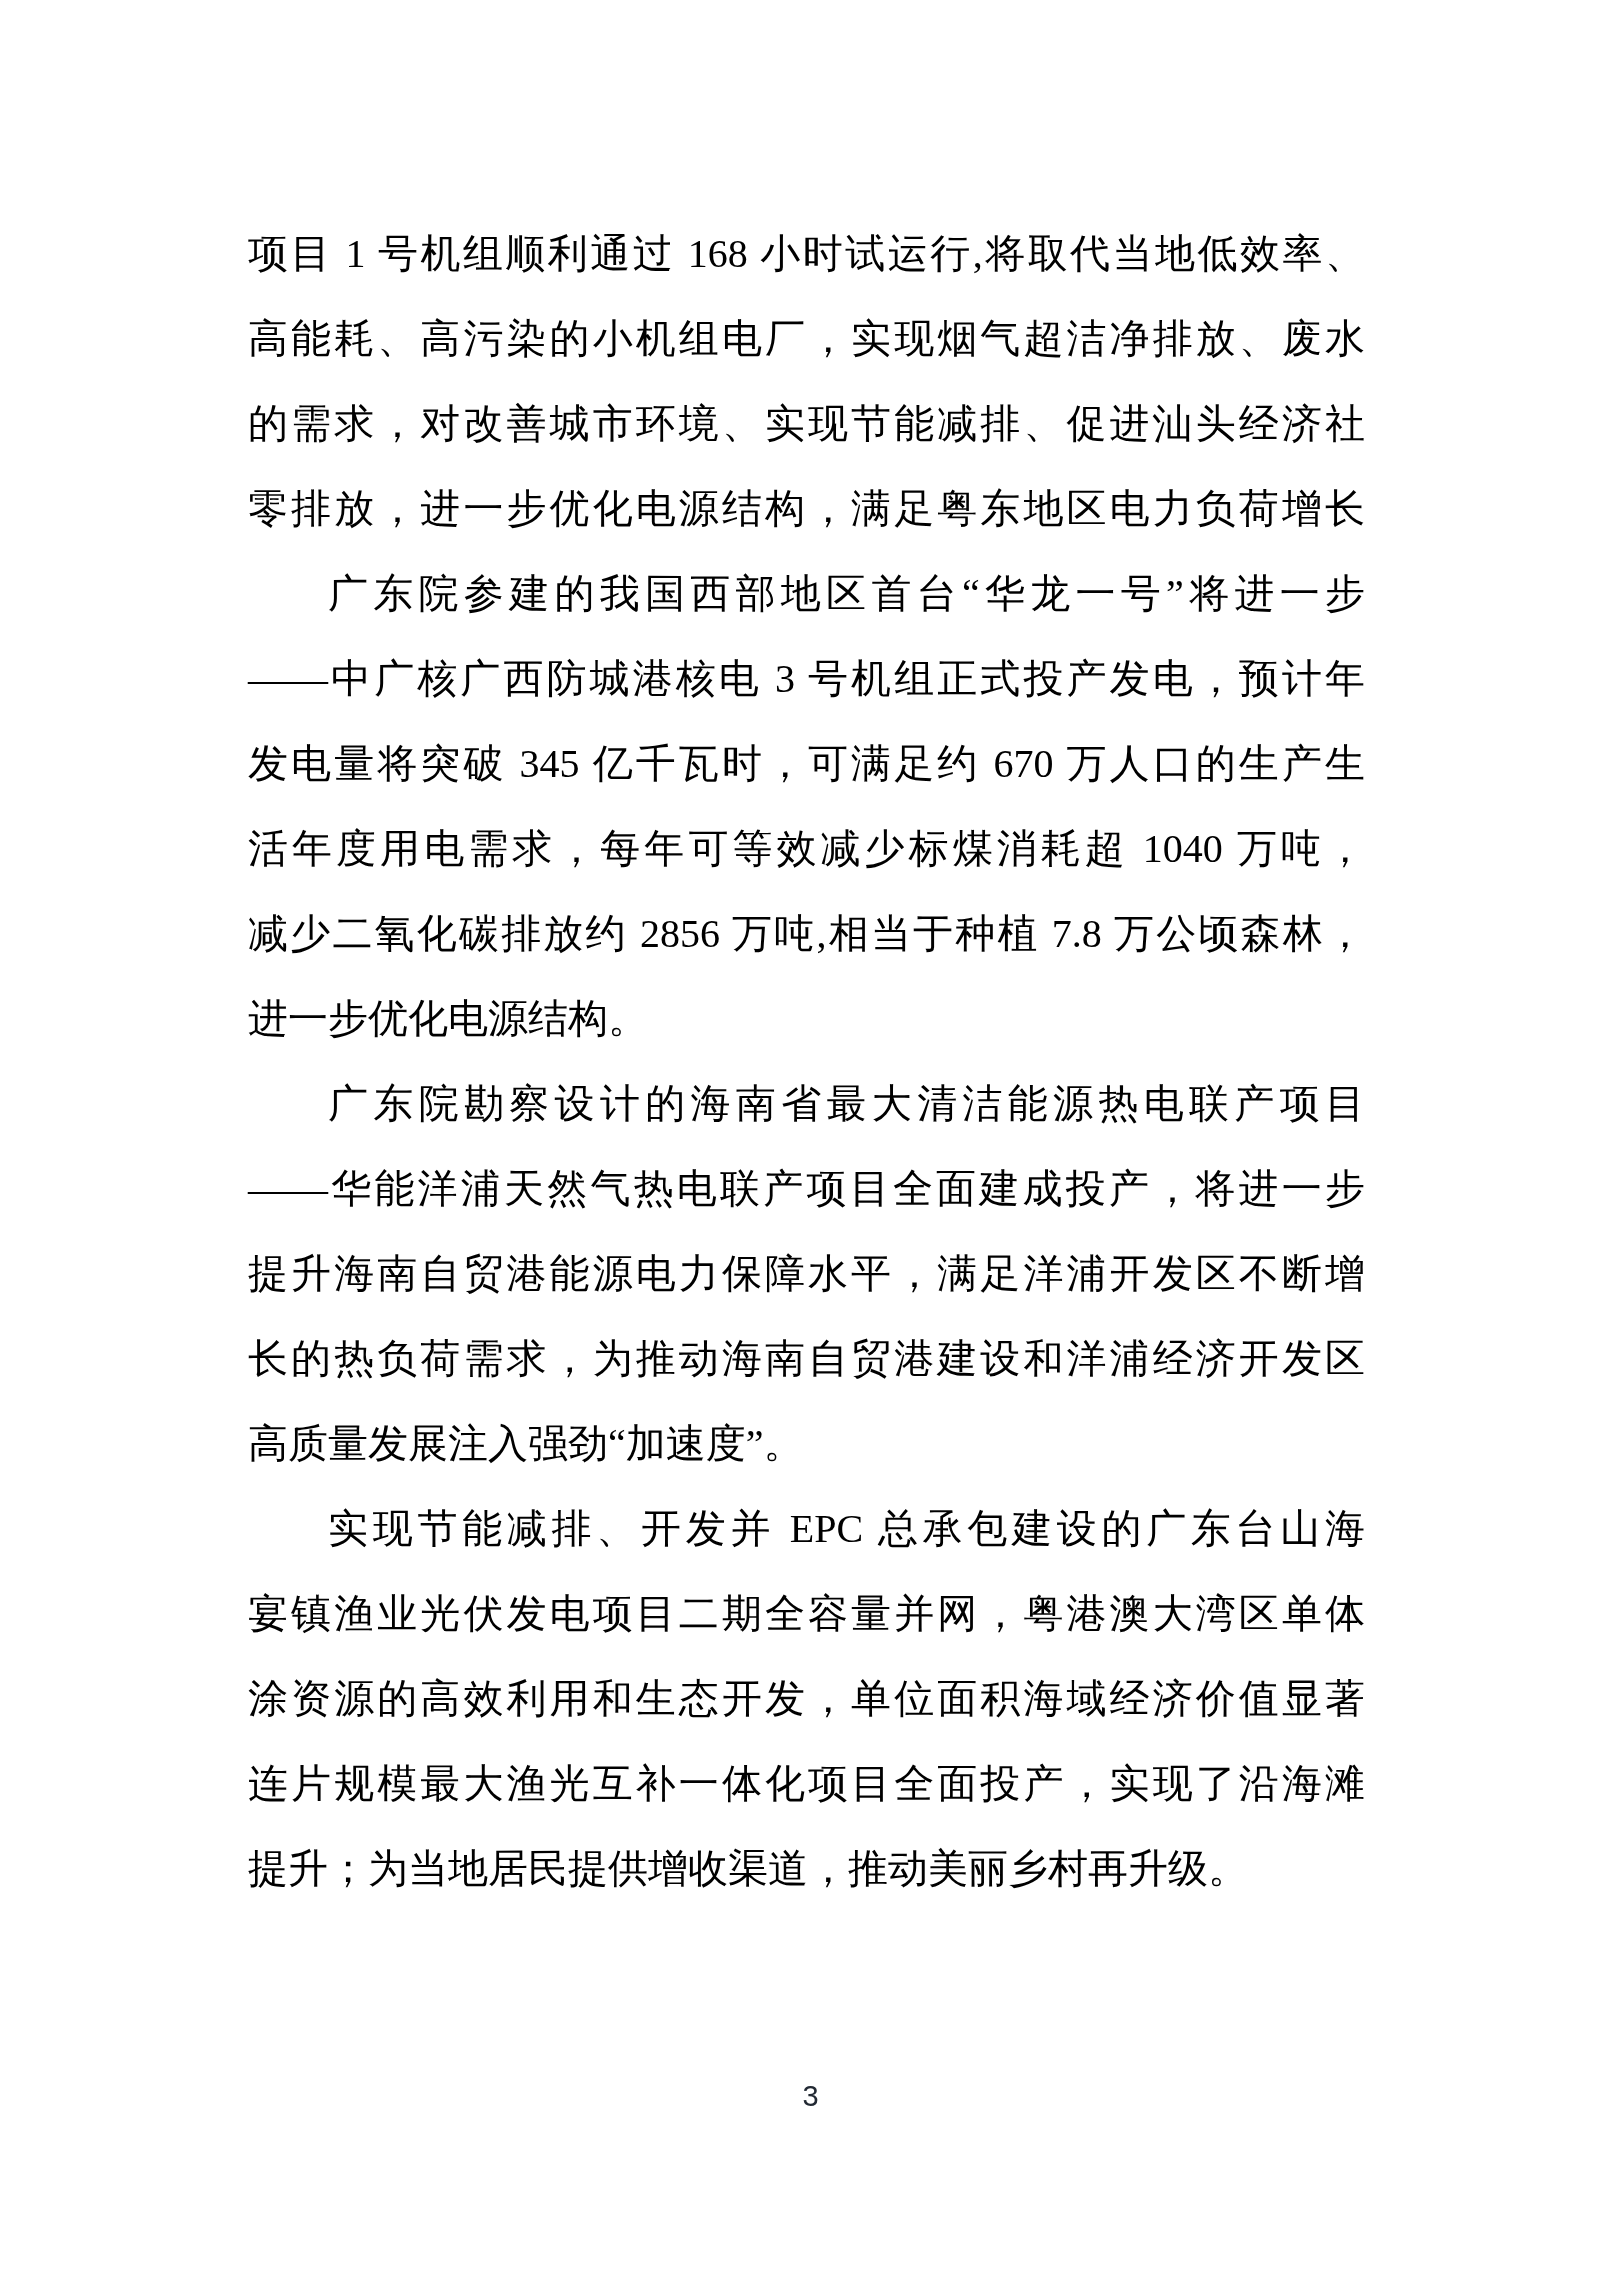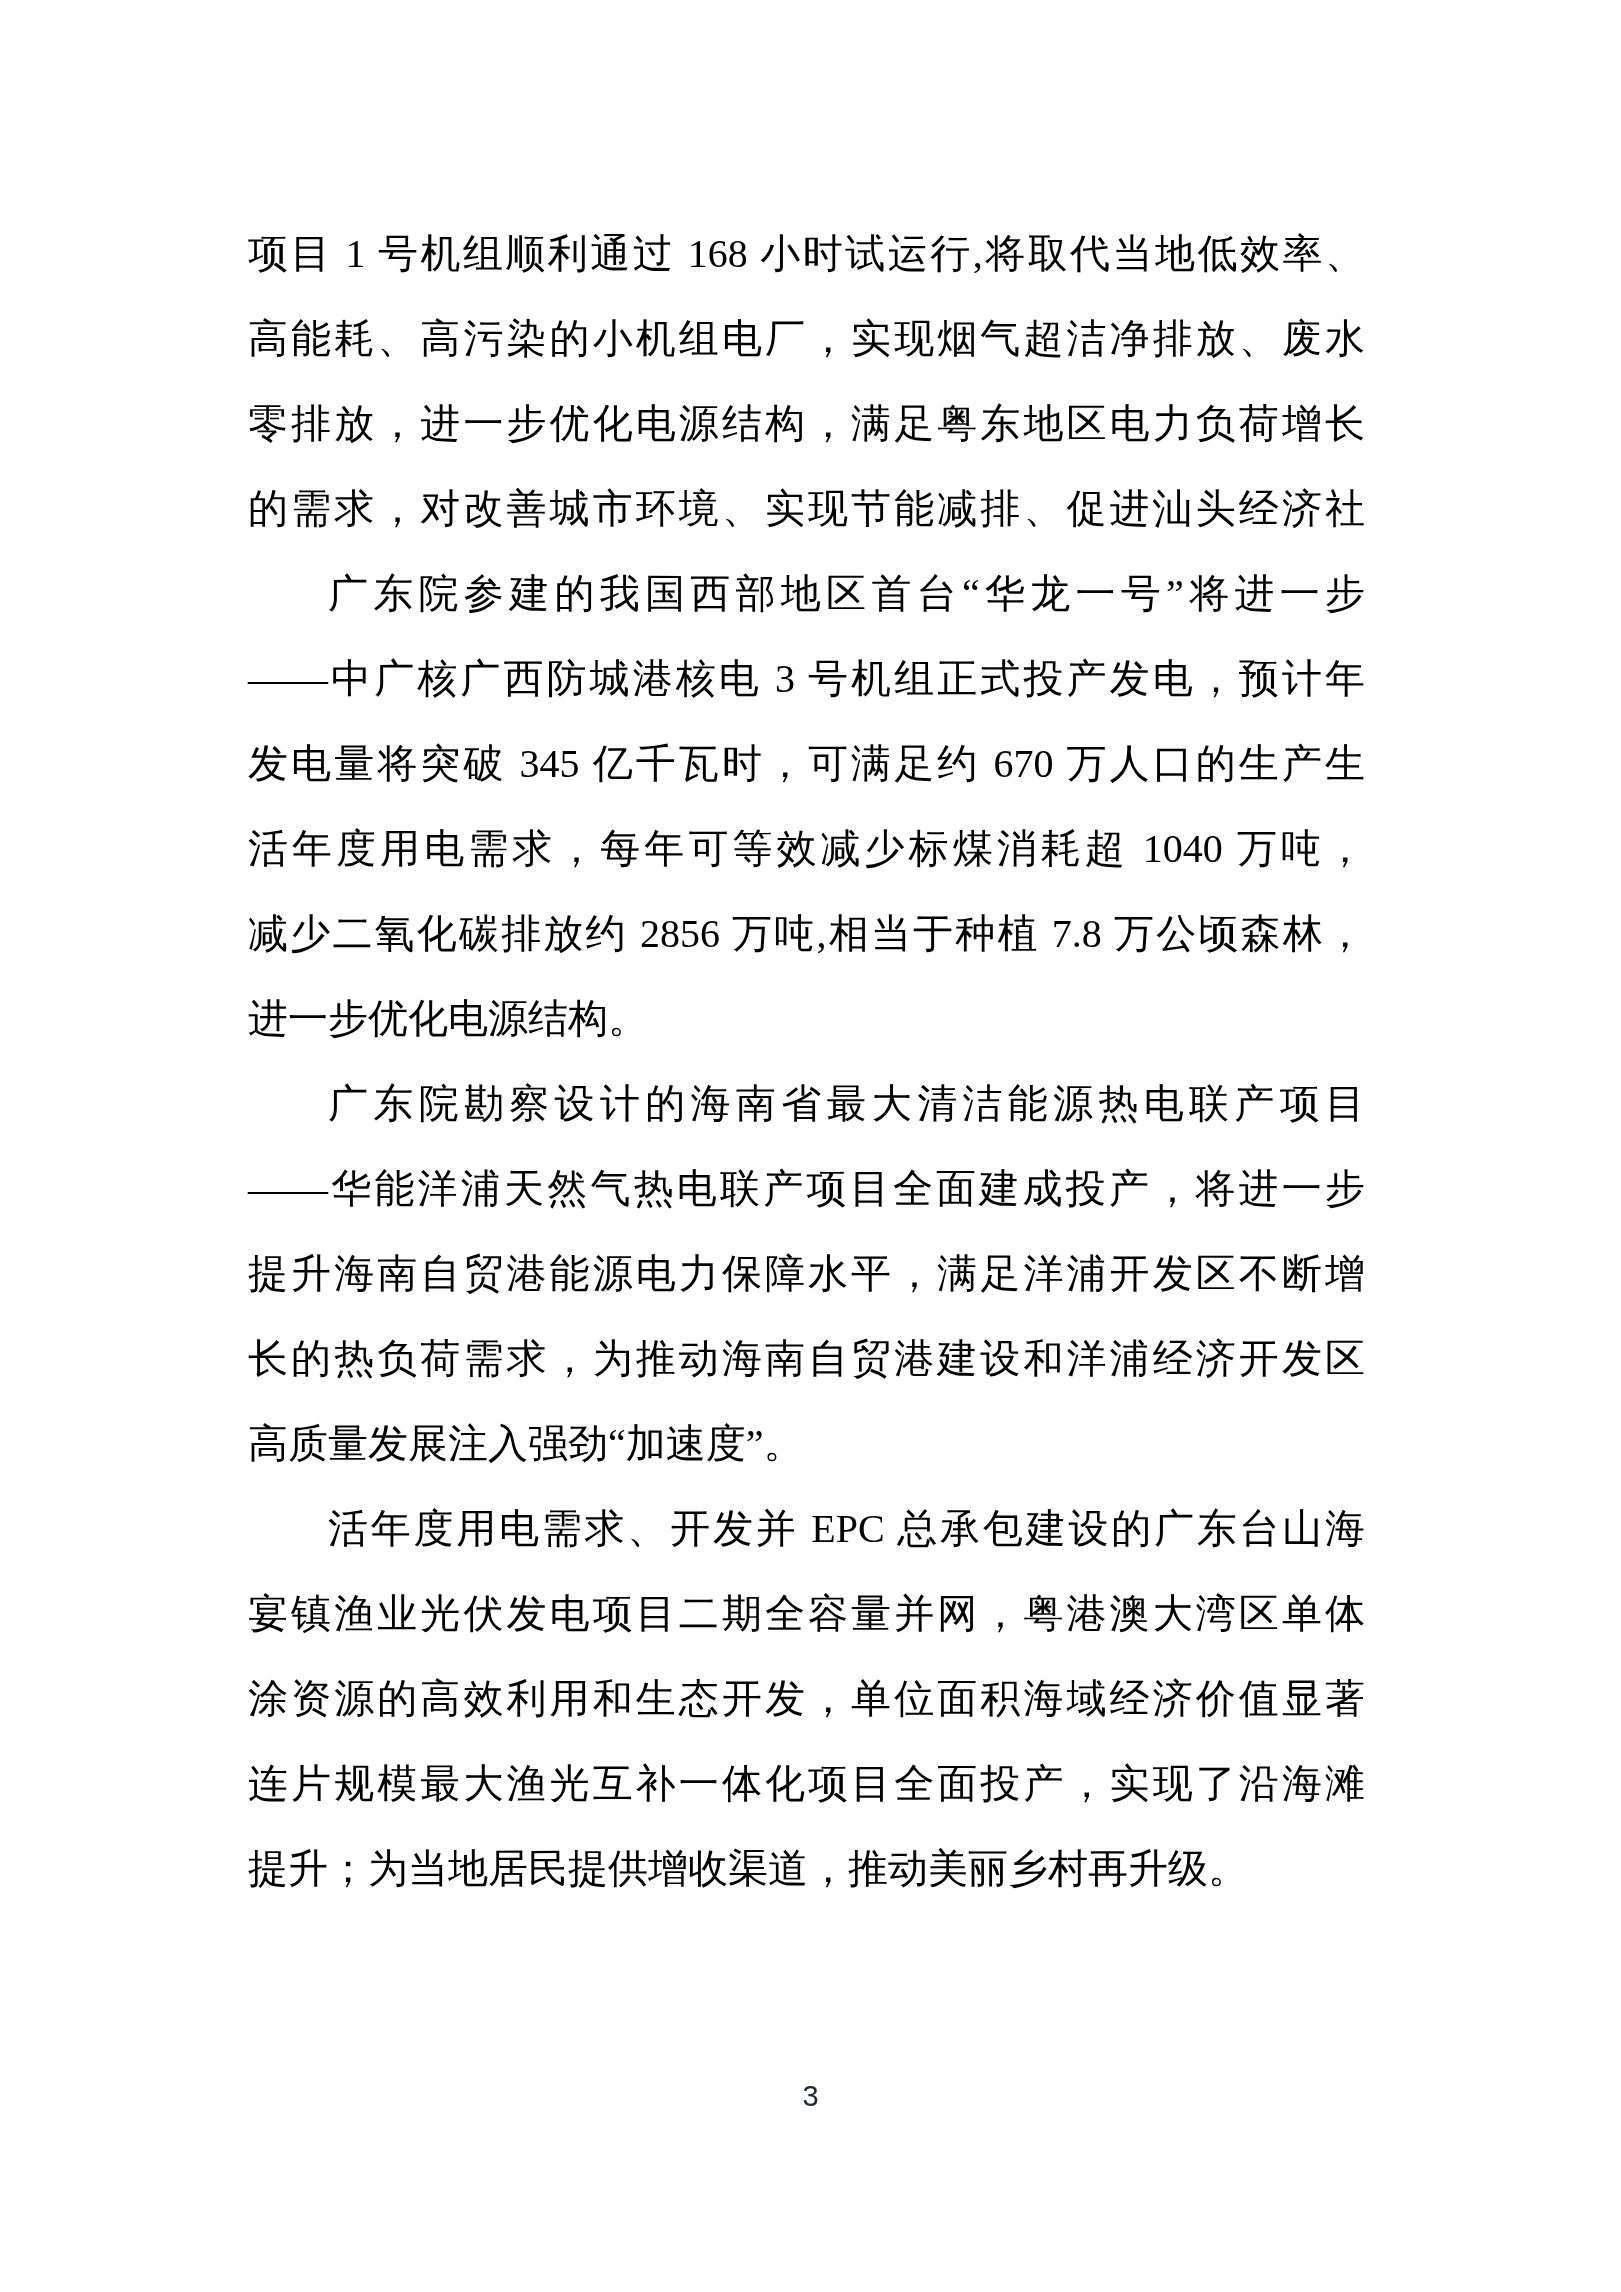--- a/index.html
+++ b/index.html
@@ -54,34 +54,34 @@
     color: #222933;
   }
 </style>
 </head>
 <body>
 
 <div class="page">
   <div class="text-block">
     <div class="line">项目 1 号机组顺利通过 168 小时试运行,将取代当地低效率、</div>
     <div class="line">高能耗、高污染的小机组电厂，实现烟气超洁净排放、废水</div>
+    <div class="line">的需求，对改善城市环境、实现节能减排、促进汕头经济社</div>
     <div class="line">零排放，进一步优化电源结构，满足粤东地区电力负荷增长</div>
-    <div class="line">的需求，对改善城市环境、实现节能减排、促进汕头经济社</div>
     <div class="line ind">广东院参建的我国西部地区首台“华龙一号”将进一步</div>
     <div class="line">——中广核广西防城港核电 3 号机组正式投产发电，预计年</div>
     <div class="line">发电量将突破 345 亿千瓦时，可满足约 670 万人口的生产生</div>
     <div class="line">活年度用电需求，每年可等效减少标煤消耗超 1040 万吨，</div>
     <div class="line">减少二氧化碳排放约 2856 万吨,相当于种植 7.8 万公顷森林，</div>
     <div class="line end">进一步优化电源结构。</div>
     <div class="line ind">广东院勘察设计的海南省最大清洁能源热电联产项目</div>
     <div class="line">——华能洋浦天然气热电联产项目全面建成投产，将进一步</div>
     <div class="line">提升海南自贸港能源电力保障水平，满足洋浦开发区不断增</div>
     <div class="line">长的热负荷需求，为推动海南自贸港建设和洋浦经济开发区</div>
     <div class="line end">高质量发展注入强劲“加速度”。</div>
-    <div class="line ind">活年度用电需求、开发并 EPC 总承包建设的广东台山海</div>
+    <div class="line ind">实现节能减排、开发并 EPC 总承包建设的广东台山海</div>
     <div class="line">宴镇渔业光伏发电项目二期全容量并网，粤港澳大湾区单体</div>
     <div class="line">涂资源的高效利用和生态开发，单位面积海域经济价值显著</div>
     <div class="line">连片规模最大渔光互补一体化项目全面投产，实现了沿海滩</div>
     <div class="line end">提升；为当地居民提供增收渠道，推动美丽乡村再升级。</div>
   </div>
 
   <div class="page-number">3</div>
 </div>
 
 

